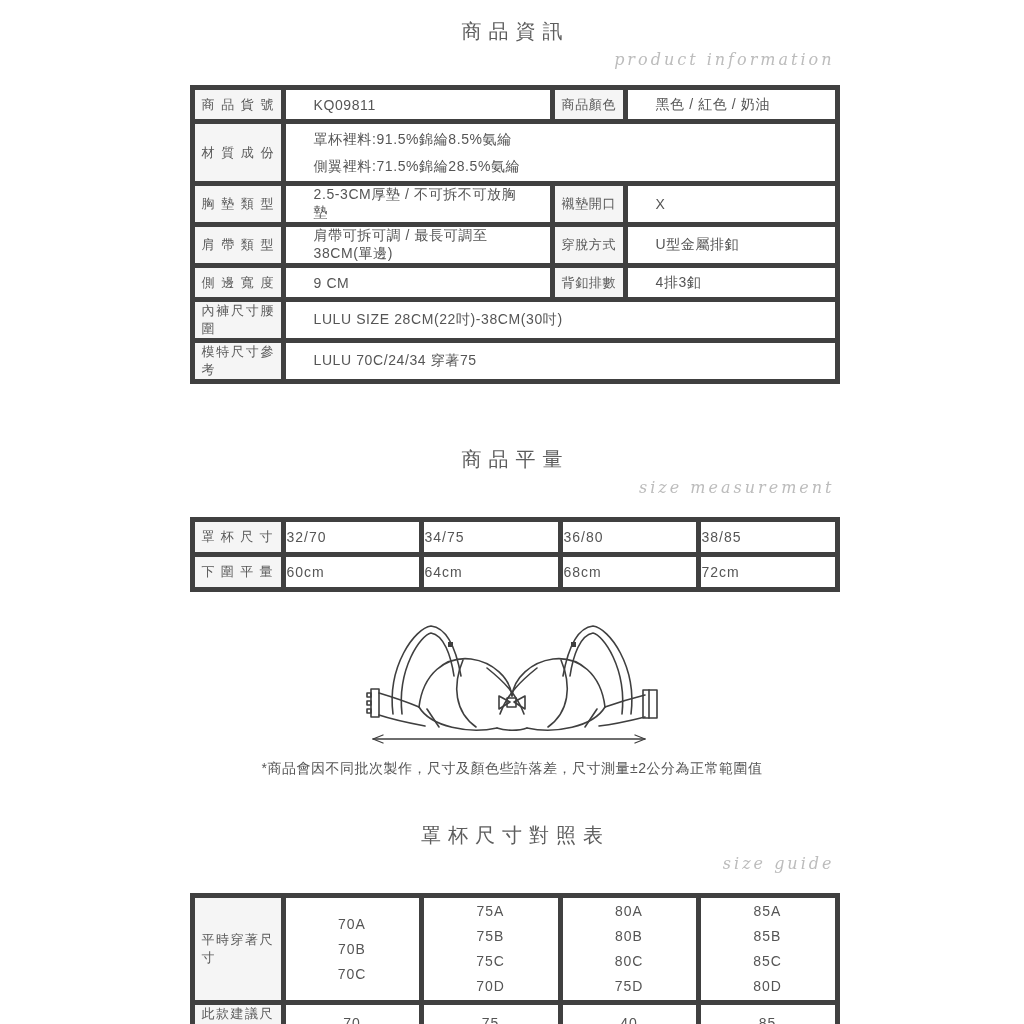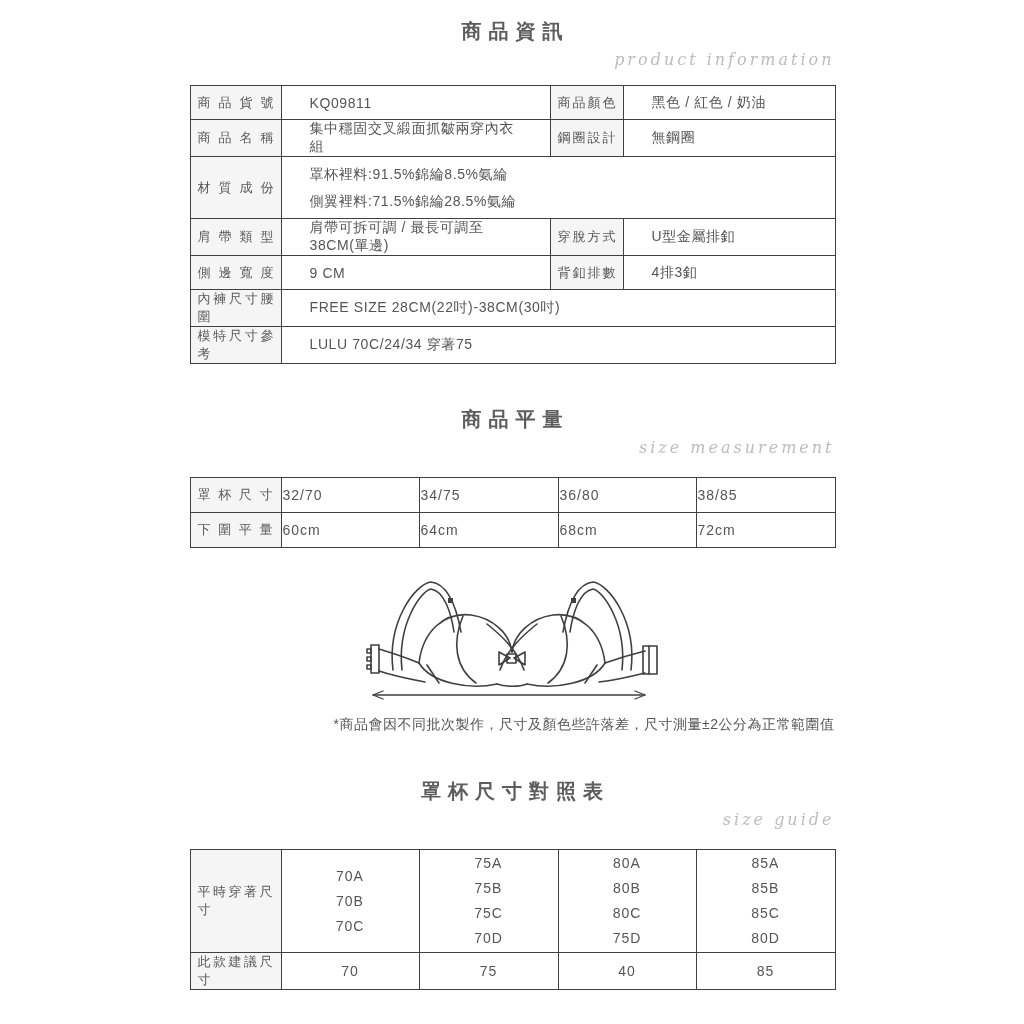--- a/index.html
+++ b/index.html
@@ -6,31 +6,31 @@
   html, body { margin:0; padding:0; }
   body {
     width:1024px; height:1024px; background:#ffffff;
     font-family:"Liberation Sans","DejaVu Sans",sans-serif;
     color:#555555; overflow:hidden;
   }
   .page { width:645px; margin:0 auto; padding-top:18px; }
 
   .sec-head { margin:0; }
   .sec-title {
-    margin:0; text-align:center; font-size:20px; font-weight:bold;
+    margin:0; text-align:center; font-size:20px; font-weight:normal;
     color:#5d5d5d; letter-spacing:7px; text-indent:7px;
   }
   .sec-sub {
     margin-top:5px; text-align:right;
     font-family:"DejaVu Serif","Liberation Serif",serif; font-style:italic;
     font-size:16px; color:#bcbcbc; letter-spacing:3px;
   }
 
   table { border-collapse:collapse; width:645px; table-layout:fixed; }
-  td { border:1px solid #404040; font-size:14px; color:#555555; vertical-align:middle; }
+  td { border:5px solid #404040; font-size:14px; color:#555555; vertical-align:middle; }
   td.lbl {
     background:#f5f5f5; font-size:13px; color:#595959;
     padding:0 7px; text-align:justify; text-align-last:justify;
   }
 
   .info-table { margin-top:16px; }
   .info-table td { height:34px; }
   .info-table tr.dbl td { height:62px; }
   .info-table td.val { padding:0 28px; letter-spacing:0.6px; }
   .mat-line { line-height:20px; }
@@ -40,26 +40,26 @@
   .m-table td { height:35px; text-align:left; letter-spacing:1px; }
   .m-table td.lbl { text-align:justify; }
 
   .g-table { margin-top:20px; }
   .g-table td { text-align:center; letter-spacing:1px; }
   .g-table tr.tall td { height:100px; }
   .g-table tr.short td { height:36px; }
   .g-table td.lbl { text-align:justify; }
   .stack div { line-height:25px; }
 
-  .sec-gap-1 { margin-top:42px; }
+  .sec-gap-1 { margin-top:62px; }
   .sec-gap-2 { margin-top:44px; }
 
   .diagram-wrap { margin-top:24px; text-align:center; }
   .note {
-    margin-top:8px; text-align:right; font-size:14px;
+    margin-top:8px; text-align:center; font-size:14px;
     color:#555555; letter-spacing:0.5px;
   }
 </style>
 </head>
 <body>
 
 <div class="page">
 
   <div class="sec-head">
     <h1 class="sec-title">商品資訊</h1>
@@ -73,48 +73,48 @@
         <col style="width:73px">
         <col style="width:212px">
     </colgroup>
     <tbody>
         <tr>
       <td class="lbl">商品貨號</td>
       <td class="val">KQ09811</td>
       <td class="lbl">商品顏色</td>
       <td class="val">黑色 / 紅色 / 奶油</td>
     </tr>
-    <tr>
-      <td class="lbl">商品名稱</td>
-      <td class="val">集中穩固交叉緞面抓皺兩穿內衣組</td>
-      <td class="lbl">鋼圈設計</td>
-      <td class="val">無鋼圈</td>
-    </tr>
     <tr class="dbl">
       <td class="lbl">材質成份</td>
       <td class="val" colspan="3">
         <div class="mat-line">罩杯裡料:91.5%錦綸8.5%氨綸</div>
         <div class="mat-line">側翼裡料:71.5%錦綸28.5%氨綸</div>
       </td>
     </tr>
     <tr>
+      <td class="lbl">胸墊類型</td>
+      <td class="val">2.5-3CM厚墊 / 不可拆不可放胸墊</td>
+      <td class="lbl">襯墊開口</td>
+      <td class="val">X</td>
+    </tr>
+    <tr>
       <td class="lbl">肩帶類型</td>
       <td class="val">肩帶可拆可調 / 最長可調至38CM(單邊)</td>
       <td class="lbl">穿脫方式</td>
       <td class="val">U型金屬排釦</td>
     </tr>
     <tr>
       <td class="lbl">側邊寬度</td>
       <td class="val">9 CM</td>
       <td class="lbl">背釦排數</td>
       <td class="val">4排3釦</td>
     </tr>
     <tr>
       <td class="lbl">內褲尺寸腰圍</td>
-      <td class="val" colspan="3">FREE SIZE 28CM(22吋)-38CM(30吋)</td>
+      <td class="val" colspan="3">LULU SIZE 28CM(22吋)-38CM(30吋)</td>
     </tr>
     <tr>
       <td class="lbl">模特尺寸參考</td>
       <td class="val" colspan="3">LULU 70C/24/34 穿著75</td>
     </tr>
   </tbody>
     </table>
 
   <div class="sec-head sec-gap-1">
     <h2 class="sec-title">商品平量</h2>

